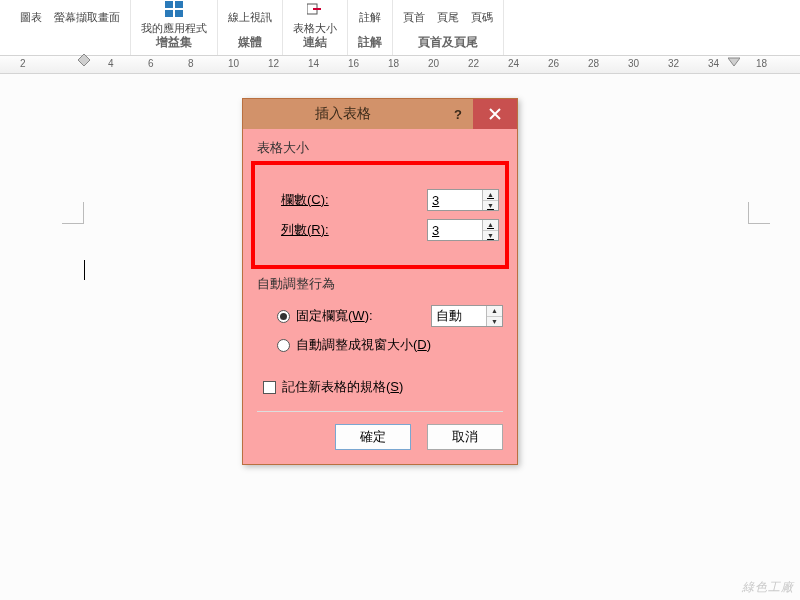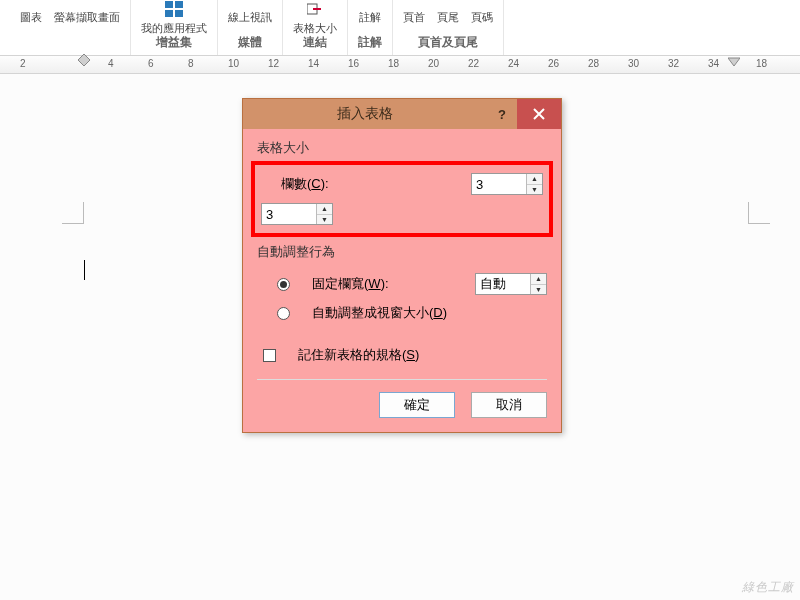--- a/index.html
+++ b/index.html
@@ -20,37 +20,37 @@
   .ruler .marker svg { display:block; }
 
   
   .docwrap { position: absolute; top: 74px; left: 0; right: 0; bottom: 0; background: #fff; }
   .docbg { position:absolute; inset:0; background:#fcfcfc; }
   .page-edge-left { position:absolute; left:62px; top:128px; width:22px; height:22px; border-right:1px solid #bbb; border-bottom:1px solid #bbb; }
   .page-edge-right { position:absolute; right:30px; top:128px; width:22px; height:22px; border-left:1px solid #bbb; border-bottom:1px solid #bbb; }
   .cursor { position:absolute; left:84px; top:186px; width:1px; height:20px; background:#000; }
 
   
-  .dialog { position: absolute; left: 242px; top: 98px; width: 320px; background: #fff; border: 1px solid #b97040; box-shadow: 2px 2px 6px rgba(0,0,0,.25); }
+  .dialog { position: absolute; left: 242px; top: 98px; width: 276px; background: #fff; border: 1px solid #b97040; box-shadow: 2px 2px 6px rgba(0,0,0,.25); }
   .titlebar { height: 30px; background: #d2926a; display: flex; align-items: center; }
   .titlebar .title { flex: 1; text-align: center; color: #3a2a1a; font-size: 14px; }
   .titlebar .help { width: 30px; text-align: center; color: #3a2a1a; font-weight: bold; cursor: default; }
   .titlebar .close { width: 44px; height: 30px; background: #c8504f; color: #fff; display: flex; align-items: center; justify-content: center; font-size: 14px; }
   .dlgbody { background: #fca5a5; padding: 10px 14px 14px; }
   .section { margin-bottom: 8px; color: #333; }
   .row { display: flex; align-items: center; height: 30px; }
   .row label { flex: 1; padding-left: 20px; }
   .spinwrap { display: flex; align-items: center; }
   .spin { width: 72px; height: 22px; display: flex; border: 1px solid #999; background:#fff; }
   .spin input { flex:1; border:0; padding:0 4px; font-size:13px; outline:none; width: 50px; }
   .spin .btns { width:16px; display:flex; flex-direction:column; border-left:1px solid #bbb; }
   .spin .sb { flex:1; background:#f5f5f5; display:flex; align-items:center; justify-content:center; font-size:7px; color:#333; cursor:pointer; }
   .spin .sb:first-child { border-bottom:1px solid #ccc; }
-  .highlight { border: 4px solid #ff0000; padding: 4px 6px; margin: -4px -6px 6px; }
-  .radio-row, .check-row { display:flex; align-items:center; padding-left:20px; height:28px; gap:22px; }
+  .highlight { border: 4px solid #ff0000; padding: 20px 6px; margin: -4px -6px 6px; text-decoration: underline; }
+  .radio-row, .check-row { display:flex; align-items:center; padding-left:20px; height:28px; gap:6px; }
   .radio { width:13px; height:13px; border:1px solid #555; border-radius:50%; display:inline-flex; align-items:center; justify-content:center; background:#fff; }
   .radio.sel::after { content:""; width:7px; height:7px; background:#333; border-radius:50%; }
   .chkbox { width:13px; height:13px; border:1px solid #555; background:#fff; }
   .btnrow { display:flex; justify-content:flex-end; gap:16px; padding-top:12px; border-top:1px solid #ddd; margin-top:10px; }
   .btn { width:76px; height:26px; background:#fdfdfd; border:1px solid #aaa; display:flex; align-items:center; justify-content:center; cursor:pointer; }
   .btn.okb { border:1px solid #7aa7d1; }
   .underline-key { text-decoration: underline; }
 
   .watermark { position:absolute; right:6px; bottom:4px; color:#c9c9c9; font-size:12px; font-style: italic; letter-spacing:1px; }
 </style>
@@ -189,20 +189,21 @@
           <div class="spin">
             <input value="3" style="">
             <div class="btns">
               <div class="sb">▲</div>
               <div class="sb">▼</div>
             </div>
           </div>
         </div>
       </div>
       <div class="row">
+        <label><span>列數(</span><span class="underline-key">R</span><span>):</span></label>
         <div class="spinwrap">
           <div class="spin">
             <input value="3" style="">
             <div class="btns">
               <div class="sb">▲</div>
               <div class="sb">▼</div>
             </div>
           </div>
         </div>
       </div>

